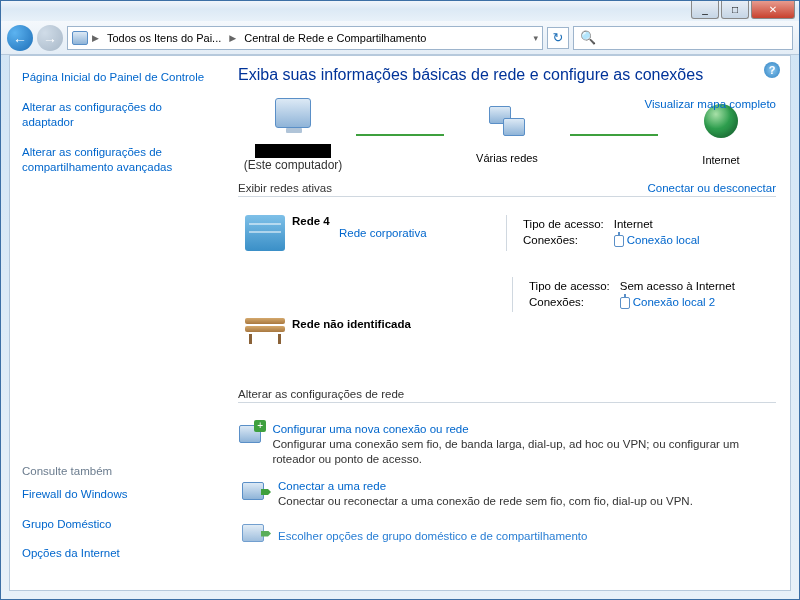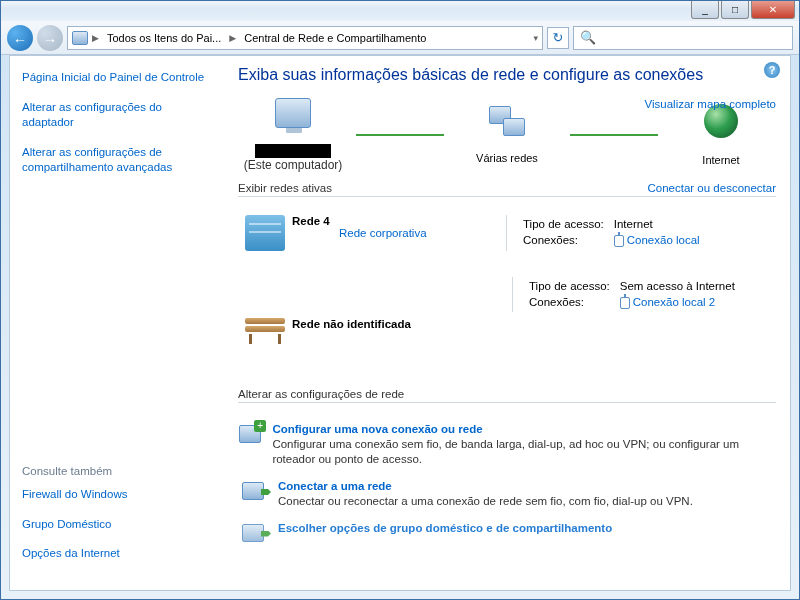--- a/index.html
+++ b/index.html
@@ -59,21 +59,21 @@
 .net-type.plain { color: #333; cursor: default; }
 .net-divider { width: 1px; background: #d0d8e0; align-self: stretch; margin: 0 14px; }
 .net-details { font-size: 11.5px; }
 .net-details table td { padding: 1px 8px 1px 0; vertical-align: top; }
 .net-details .conn-ic { display: inline-block; width: 10px; height: 12px; border: 1px solid #5a8fc7; border-radius: 2px; position: relative; margin-right: 3px; vertical-align: middle; }
 .net-details .conn-ic::after { content: ""; position: absolute; left: 3px; top: -4px; width: 2px; height: 4px; background: #5a8fc7; }
 
 .settings { margin-top: 20px; }
 .setting-item { display: flex; gap: 10px; margin-top: 12px; font-size: 11.5px; }
 .setting-icon { width: 30px; display: flex; justify-content: center; padding-top: 2px; }
-.setting-text .title { color: #0066cc; cursor: pointer; font-weight: bold; }
+.setting-text .title { color: #0066cc; cursor: pointer; }
 .setting-text .desc { color: #333; margin-top: 2px; line-height: 1.35; }
 
 
 .ico-computer { width: 36px; height: 30px; background: linear-gradient(#dce9f5, #8fb4d8); border: 1px solid #5a8fc7; border-radius: 3px; position: relative; }
 .ico-computer::after { content: ""; position: absolute; bottom: -6px; left: 10px; width: 16px; height: 5px; background: #b0c4d8; border-radius: 1px; }
 .ico-multinet { width: 36px; height: 30px; position: relative; }
 .ico-multinet .m1, .ico-multinet .m2 { position: absolute; width: 22px; height: 18px; background: linear-gradient(#dce9f5,#8fb4d8); border: 1px solid #5a8fc7; border-radius: 2px; }
 .ico-multinet .m1 { top: 0; left: 0; }
 .ico-multinet .m2 { bottom: 0; right: 0; }
 .ico-globe { width: 34px; height: 34px; border-radius: 50%; background: radial-gradient(circle at 35% 30%, #a8e0a8, #2e9e4e 45%, #1e7e3e); box-shadow: inset -3px -3px 6px rgba(0,0,0,.2); }
@@ -249,21 +249,21 @@
         </div>
         <div class="setting-item">
           <div class="setting-icon">
               <div class="ico-connect"></div>
             </div>
           <div class="setting-text">
             <div class="title link">Conectar a uma rede</div>
             <div class="desc">Conectar ou reconectar a uma conexão de rede sem fio, com fio, dial-up ou VPN.</div>
           </div>
         </div>
-        <div class="setting-item" style="opacity:.85;">
+        <div class="setting-item" style="opacity:.85;align-items:flex-end;">
           <div class="setting-icon">
               <div class="ico-connect"></div>
             </div>
           <div class="setting-text">
             <div class="title link">Escolher opções de grupo doméstico e de compartilhamento</div>
           </div>
         </div>
       </div>
 
     </div>

